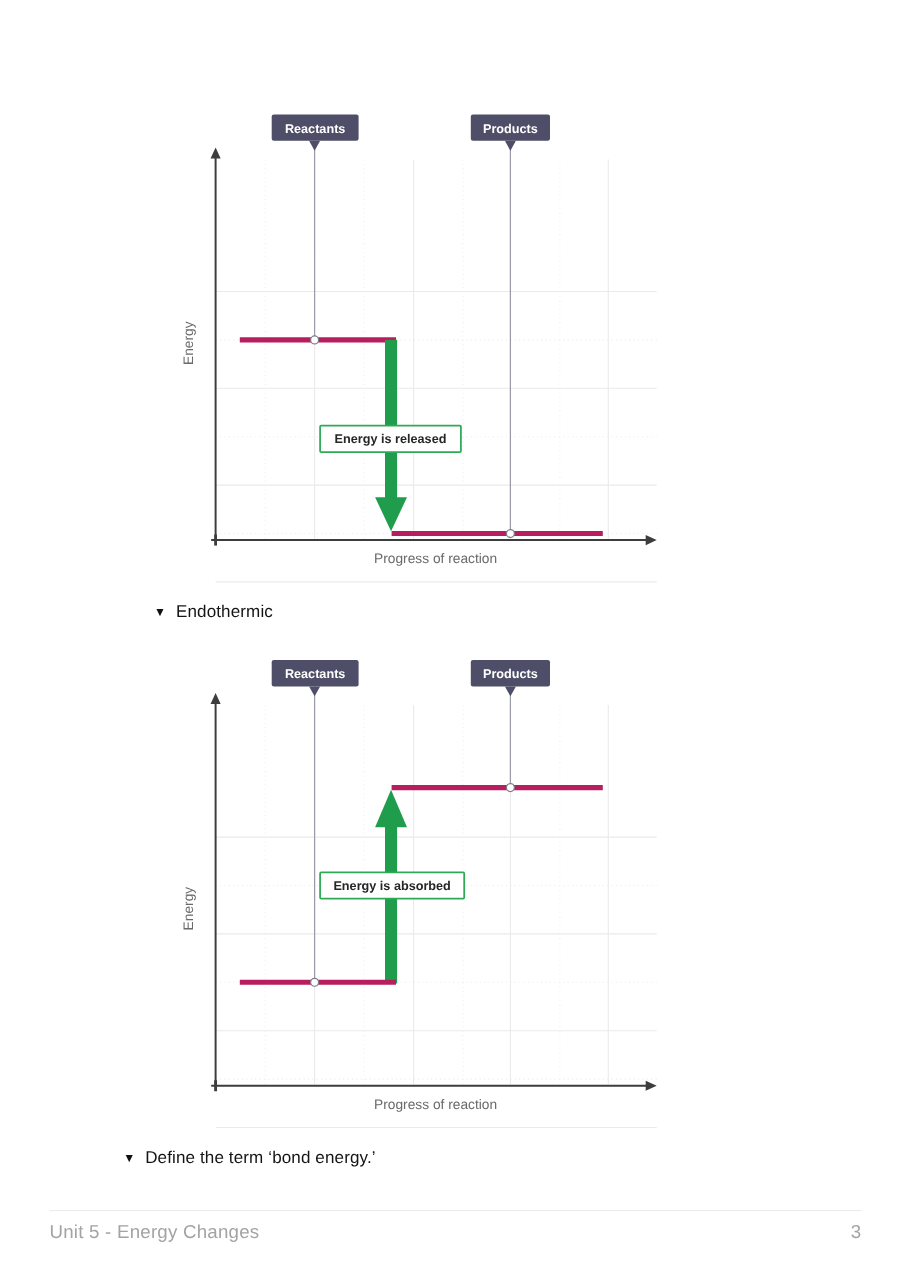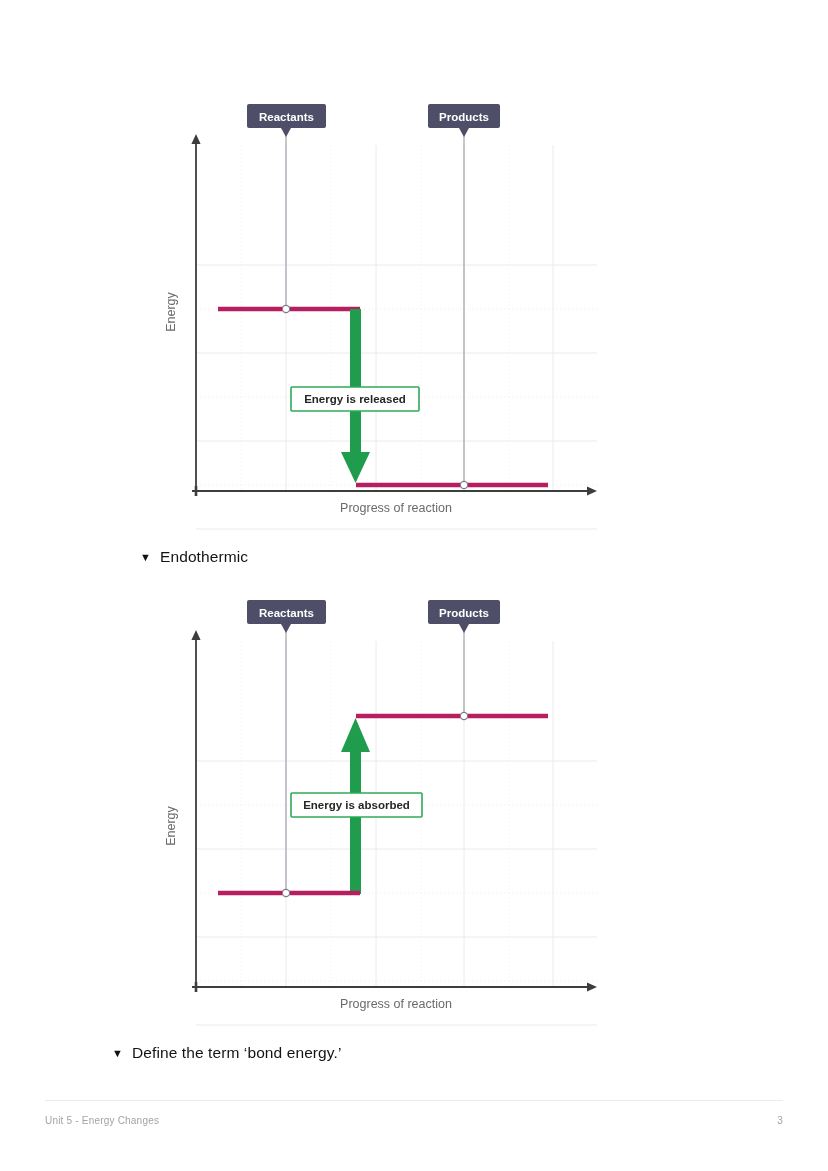--- a/index.html
+++ b/index.html
@@ -50,21 +50,21 @@
   .footer {
     position: absolute;
     left: 0;
     top: 1100px;
     width: 828px;
     height: 40px;
     padding: 0 45px;
     display: flex;
     align-items: center;
     justify-content: space-between;
-    font-size: 10px;
+    font-size: 17px;
     color: #a3a3a3;
     letter-spacing: .2px;
   }
   .footer-rule {
     position: absolute;
     left: 45px;
     top: 1100px;
     width: 738px;
     height: 1px;
     background: #ebebeb;

